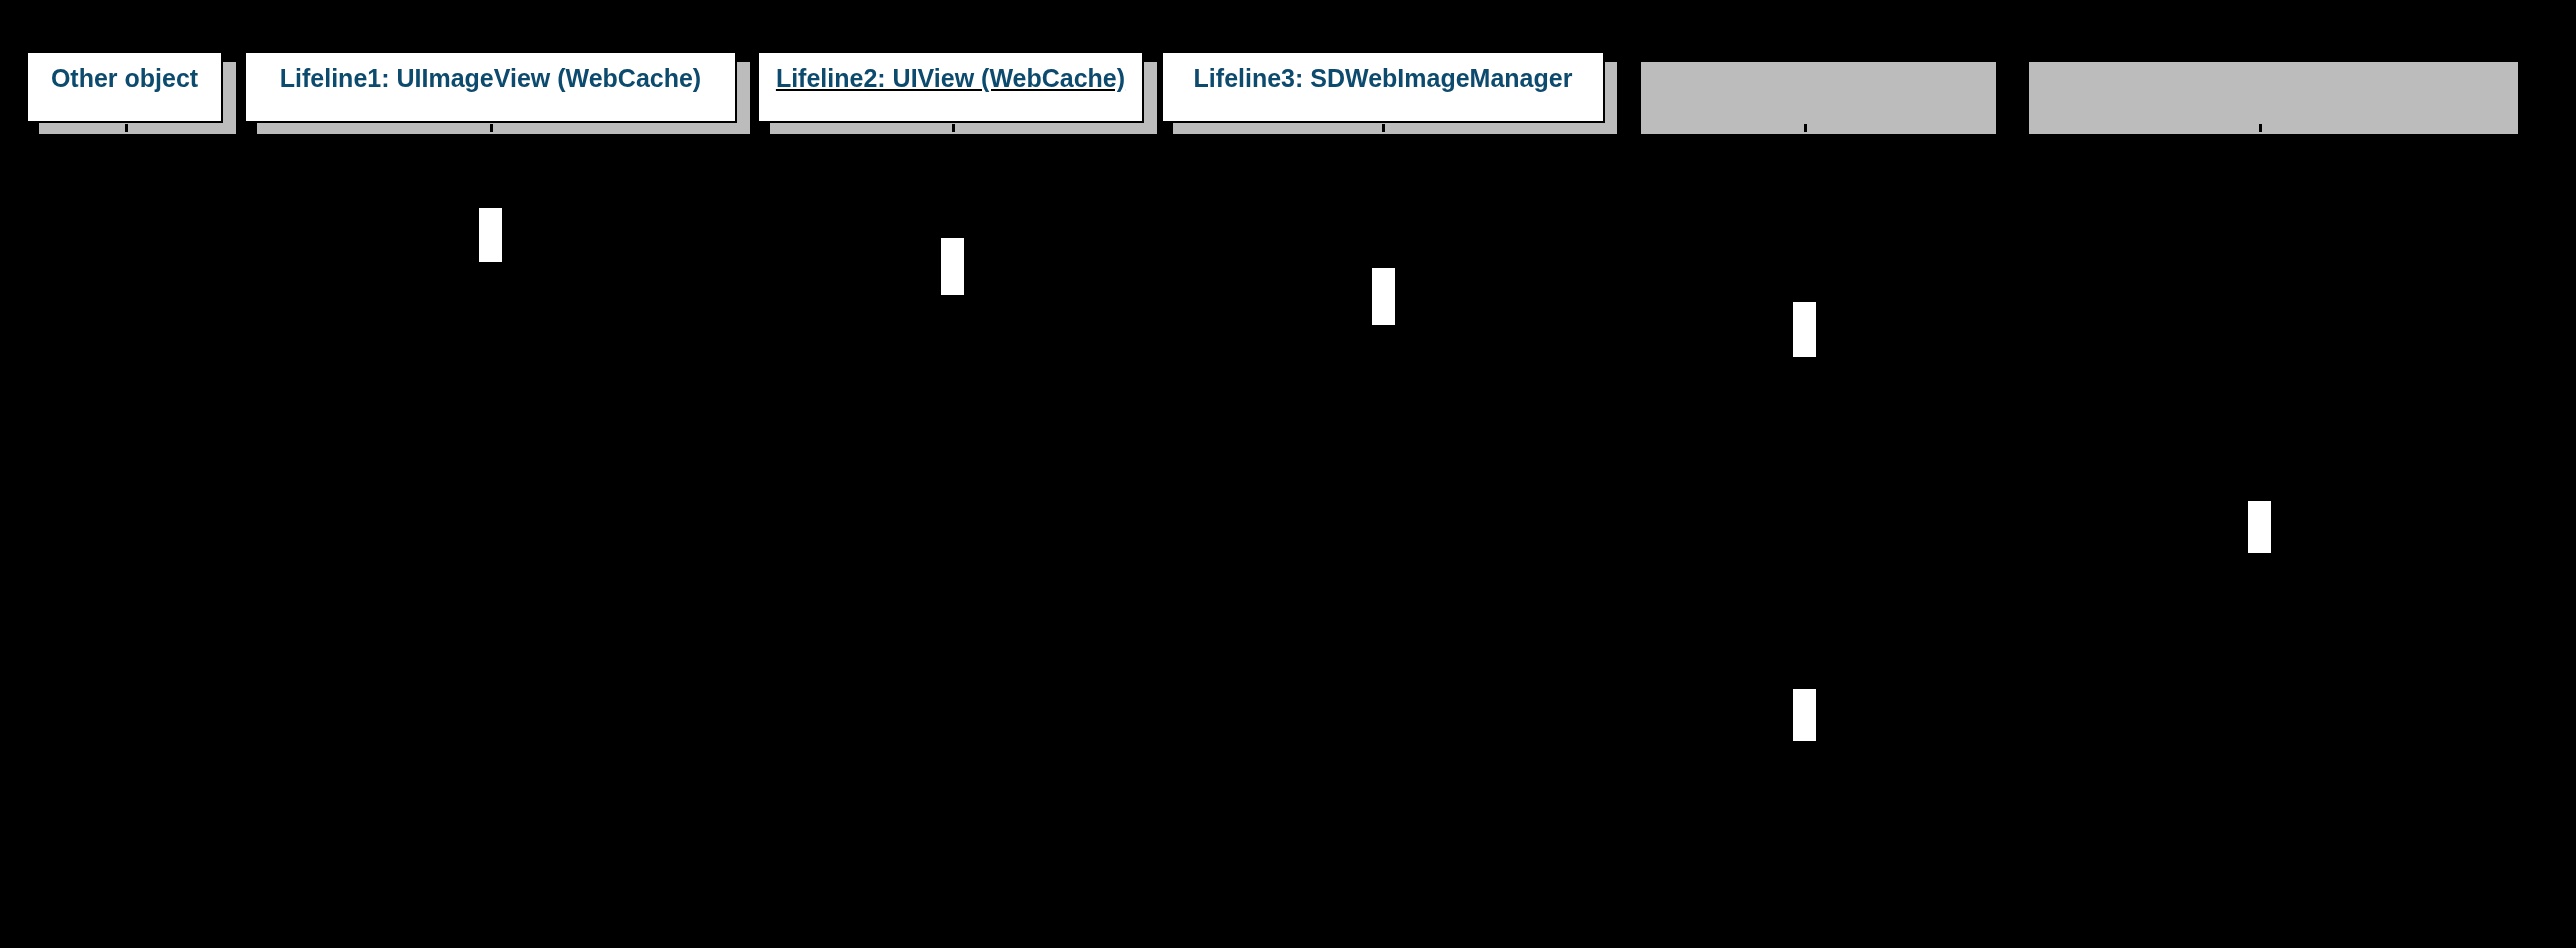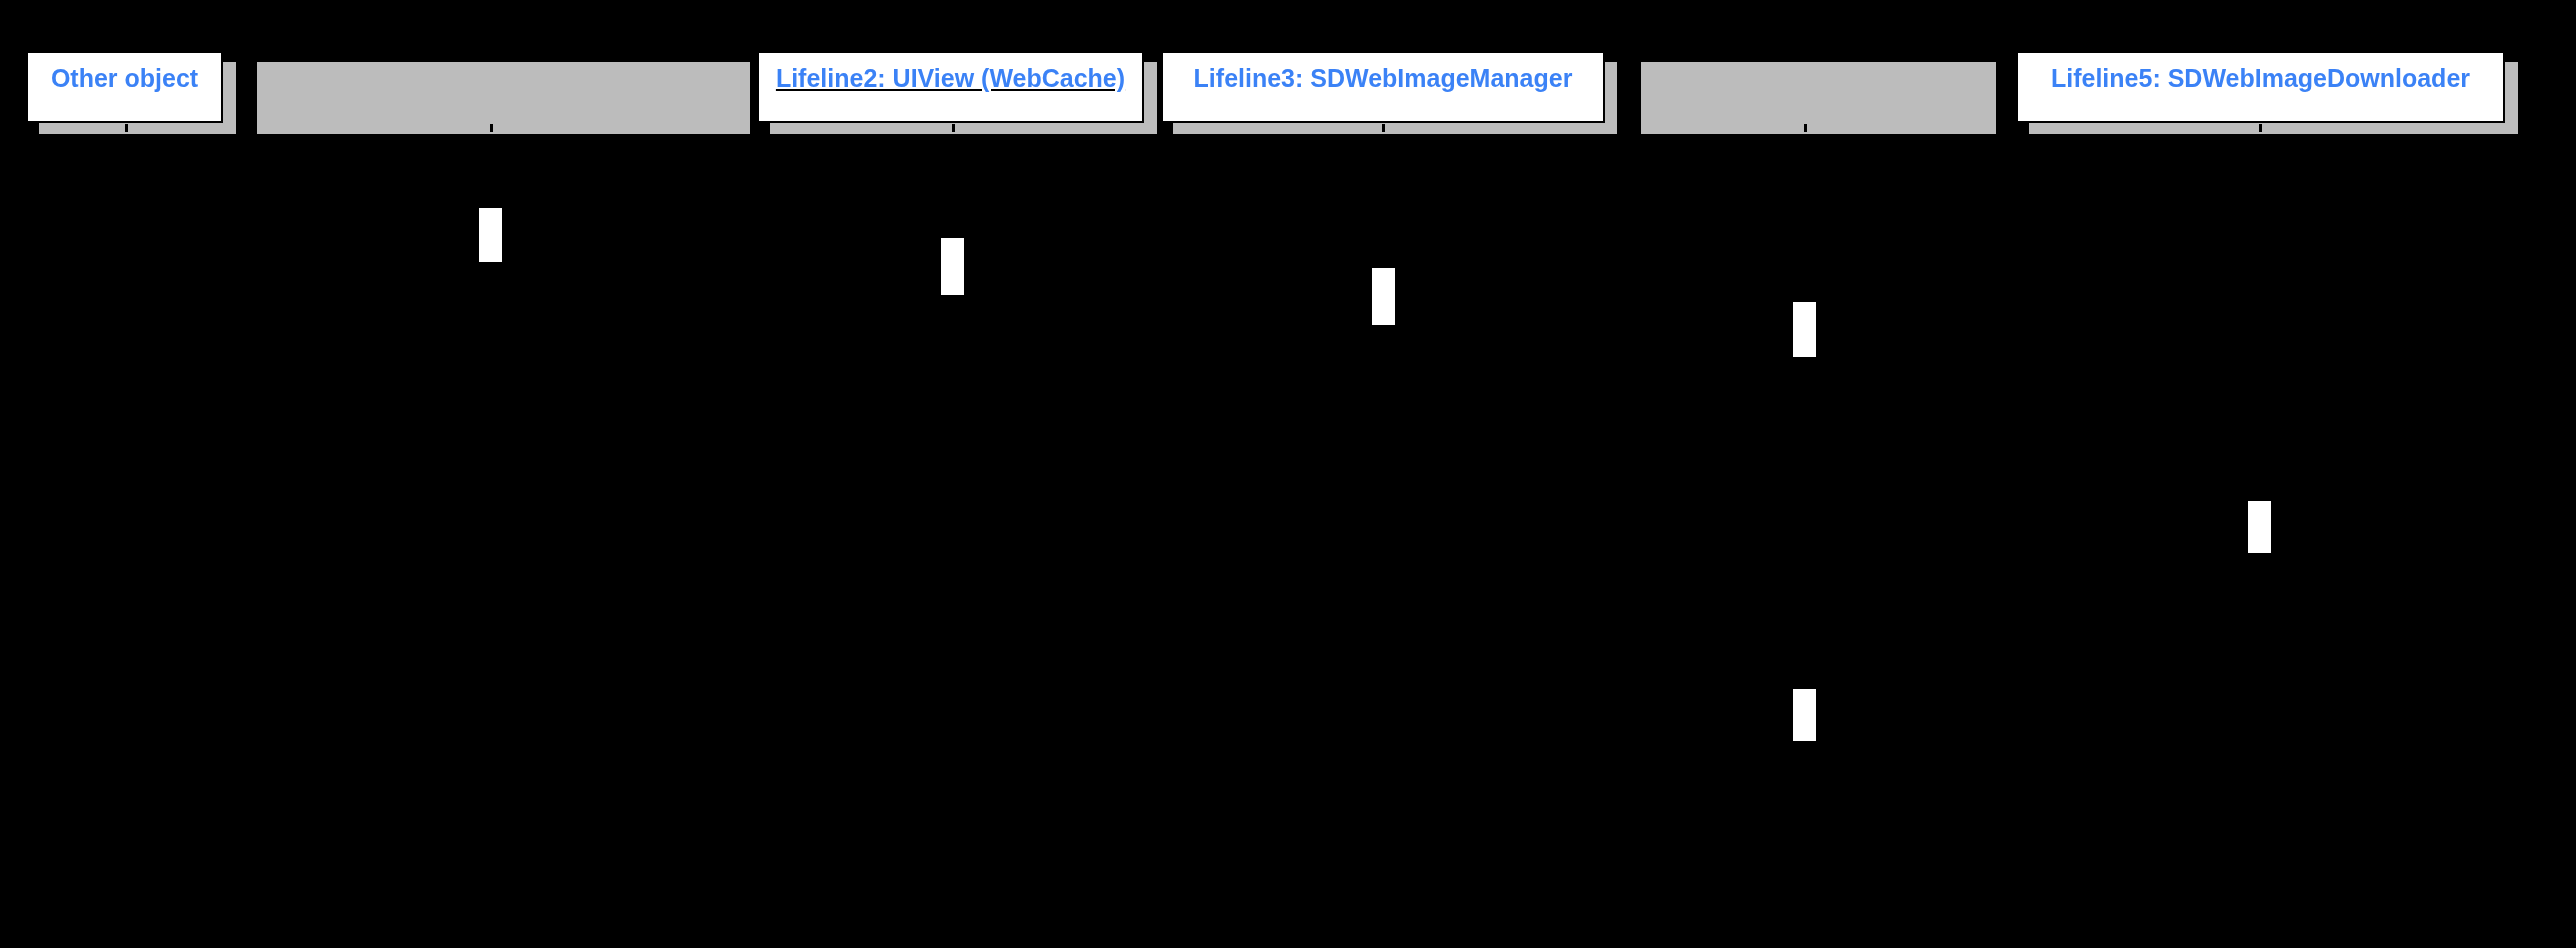--- a/index.html
+++ b/index.html
@@ -20,21 +20,21 @@
     border:2.9px solid #000;
     box-sizing:border-box;
     display:flex;
     justify-content:center;
     align-items:flex-start;
     padding-top:9.7px;
   }
   .lifeline-label{
     font-size:25px;
     font-weight:bold;
-    color:#3b82f6;
+    color:#0c4a6e;
     line-height:1.2;
     white-space:nowrap;
   }
   .lifeline-tick{
     position:absolute;
     width:2.9px;height:7.8px;
     background:#000;
   }
   .activation-bar{
     position:absolute;
@@ -49,33 +49,33 @@
     <div class="lifeline-shadow" style="left: 39px; top: 62px; width: 197px; height: 72px;"></div>
     <div class="lifeline-shadow" style="left: 257px; top: 62px; width: 493px; height: 72px;"></div>
     <div class="lifeline-shadow" style="left: 770px; top: 62px; width: 387px; height: 72px;"></div>
     <div class="lifeline-shadow" style="left: 1173px; top: 62px; width: 444px; height: 72px;"></div>
     <div class="lifeline-shadow" style="left: 1641px; top: 62px; width: 355px; height: 72px;"></div>
     <div class="lifeline-shadow" style="left: 2029px; top: 62px; width: 489px; height: 72px;"></div>
     <div class="lifeline-header" style="left: 26px; top: 51px; width: 197px; height: 72px;">
       <span class="lifeline-label">Other object</span>
     </div>
     <div class="lifeline-tick" style="left: 125px; top: 124px; width: 2.9px; height: 7.8px;"></div>
+    <div class="lifeline-header" style="left: 244px; top: 51px; width: 493px; height: 72px;">
+      <span class="lifeline-label">Lifeline1: UIImageView (WebCache)</span>
+    </div>
     <div class="lifeline-tick" style="left: 490px; top: 124px; width: 2.9px; height: 7.8px;"></div>
     <div class="lifeline-header" style="left: 757px; top: 51px; width: 387px; height: 72px; text-decoration: underline;">
       <span class="lifeline-label">Lifeline2: UIView (WebCache)</span>
     </div>
     <div class="lifeline-tick" style="left: 952px; top: 124px; width: 2.9px; height: 7.8px;"></div>
     <div class="lifeline-header" style="left: 1161px; top: 51px; width: 444px; height: 72px;">
       <span class="lifeline-label">Lifeline3: SDWebImageManager</span>
     </div>
     <div class="lifeline-tick" style="left: 1382px; top: 124px; width: 2.9px; height: 7.8px;"></div>
     <div class="lifeline-tick" style="left: 1804px; top: 124px; width: 2.9px; height: 7.8px;"></div>
-    <div class="lifeline-header" style="left: 2016px; top: 51px; width: 489px; height: 72px;">
-      <span class="lifeline-label">Lifeline5: SDWebImageDownloader</span>
-    </div>
     <div class="lifeline-tick" style="left: 2259px; top: 124px; width: 2.9px; height: 7.8px;"></div>
     <div class="activation-bar" style="left: 479px; top: 208px; width: 23px; height: 54px;"></div>
     <div class="activation-bar" style="left: 941px; top: 238px; width: 23px; height: 57px;"></div>
     <div class="activation-bar" style="left: 1372px; top: 268px; width: 23px; height: 57px;"></div>
     <div class="activation-bar" style="left: 1793px; top: 302px; width: 23px; height: 55px;"></div>
     <div class="activation-bar" style="left: 2248px; top: 501px; width: 23px; height: 52px;"></div>
     <div class="activation-bar" style="left: 1793px; top: 689px; width: 23px; height: 52px;"></div>
   </div>
 
 

